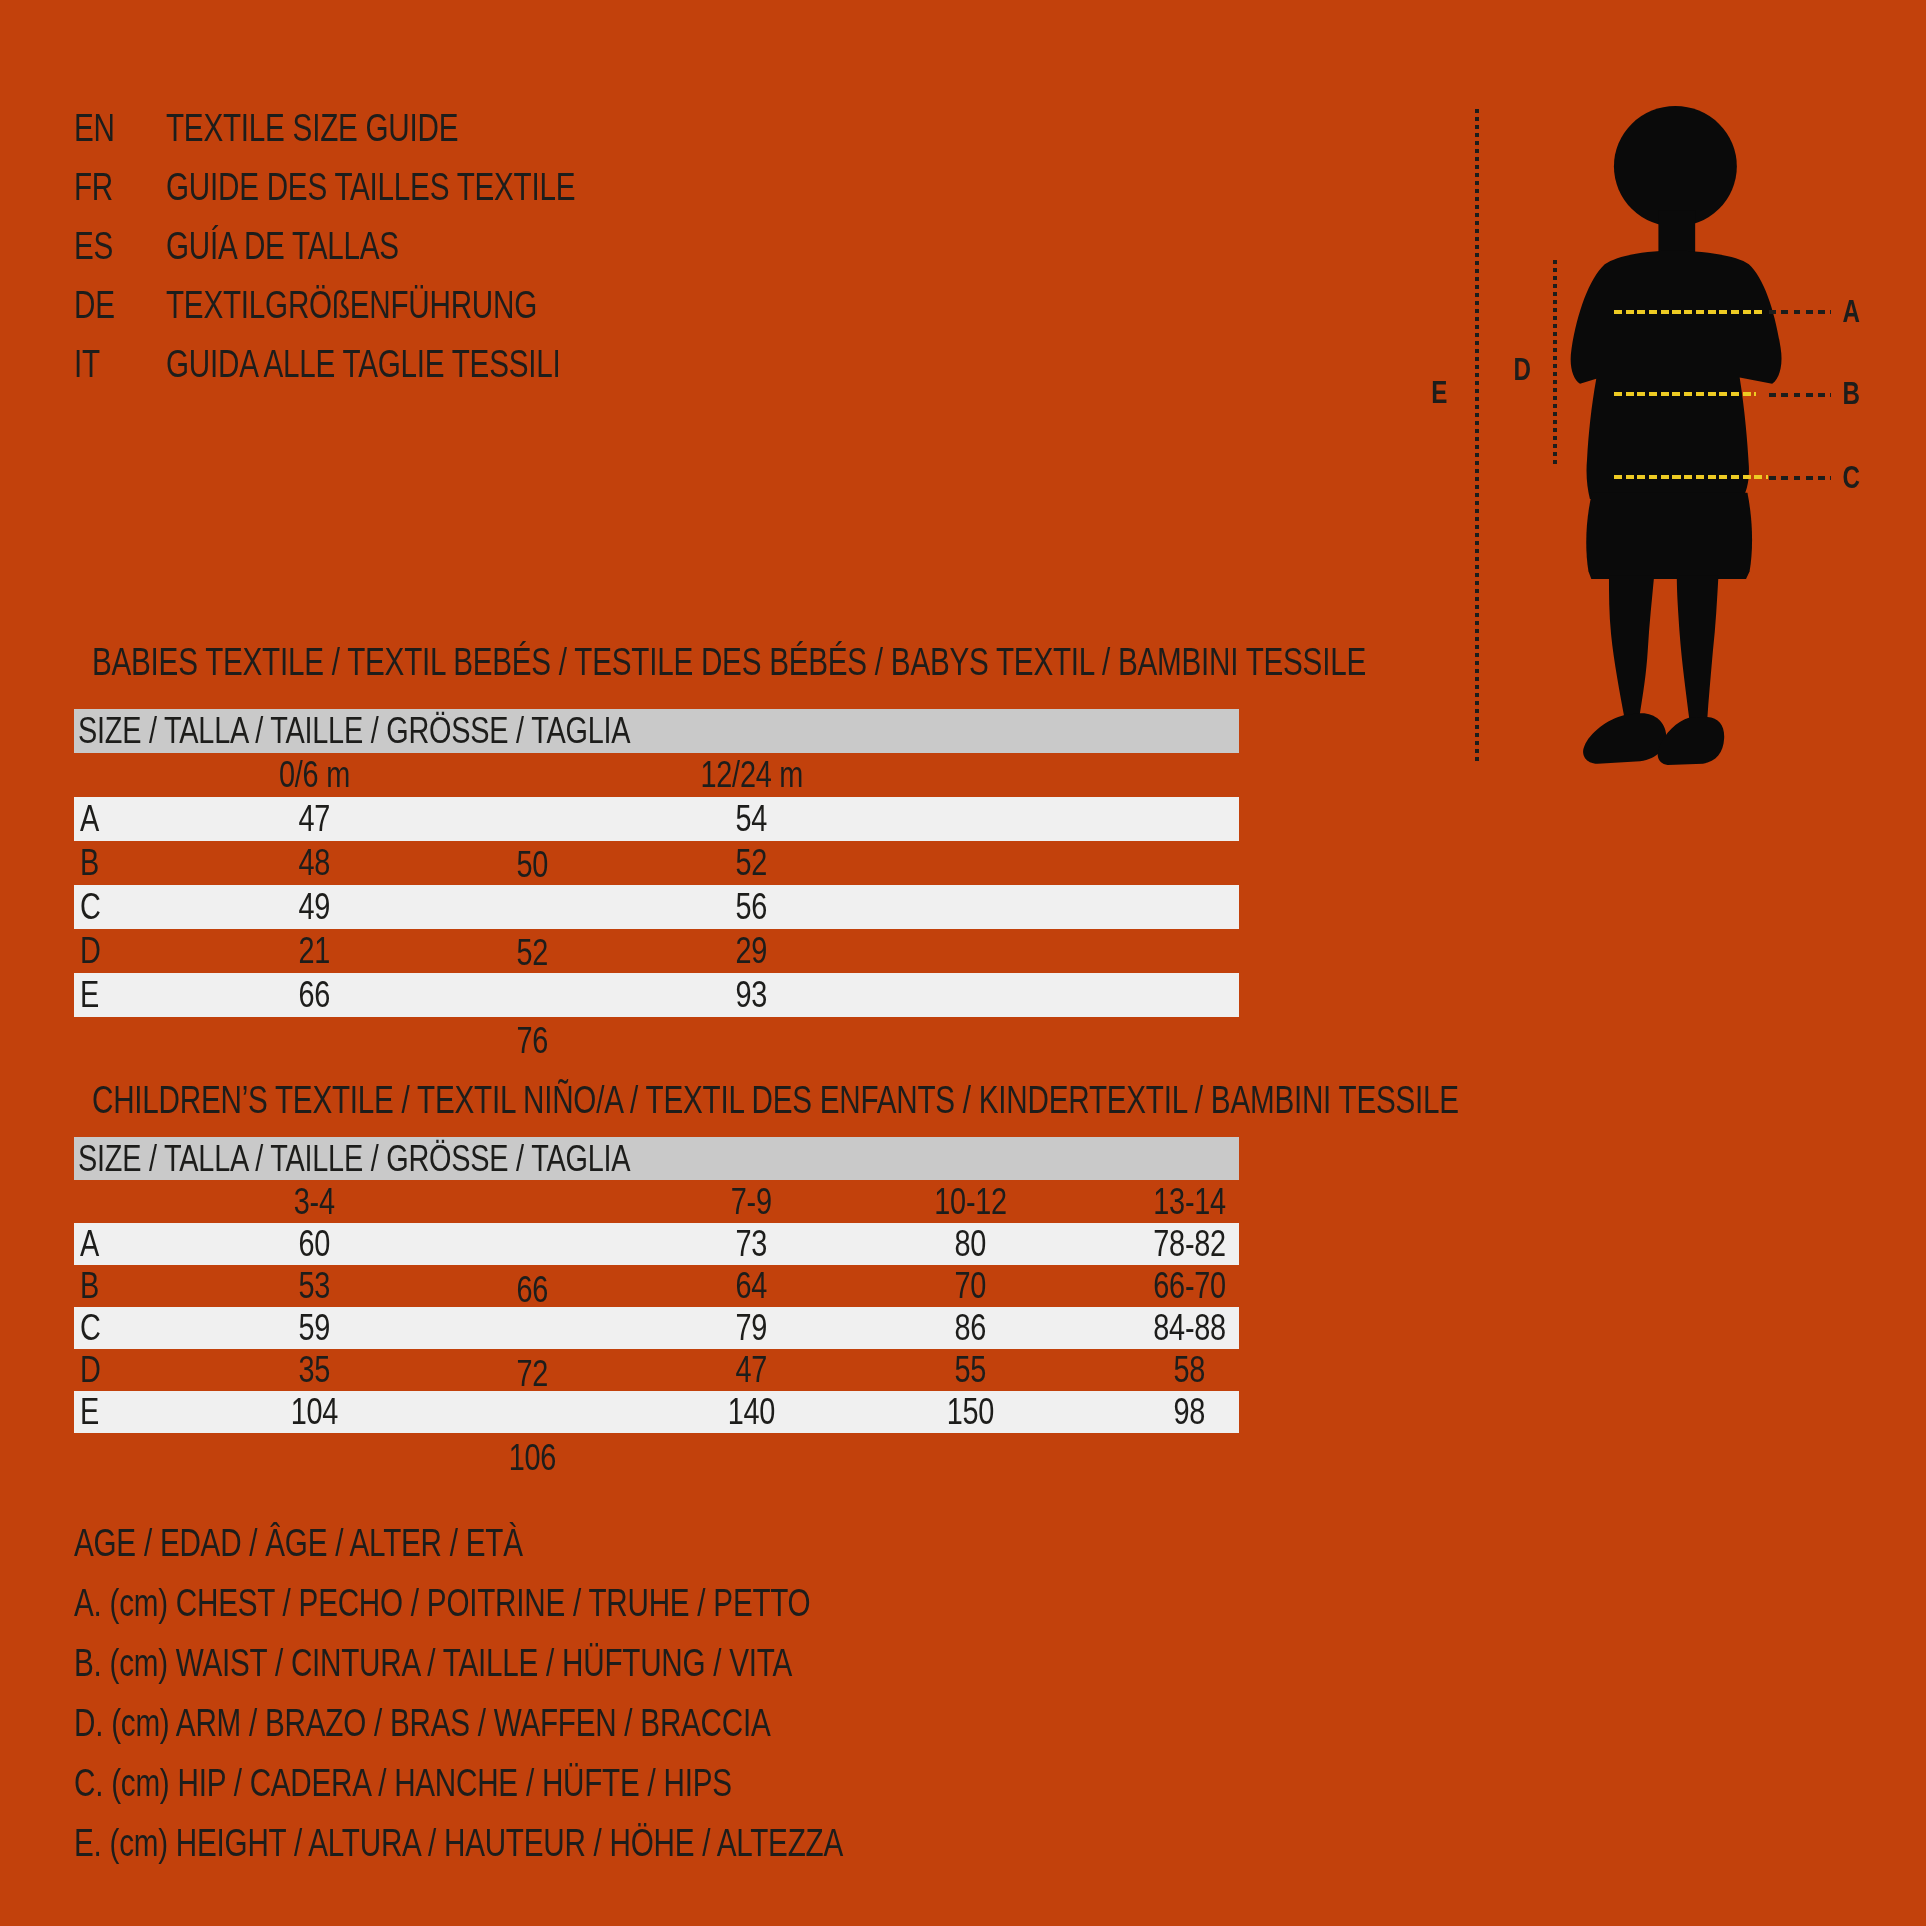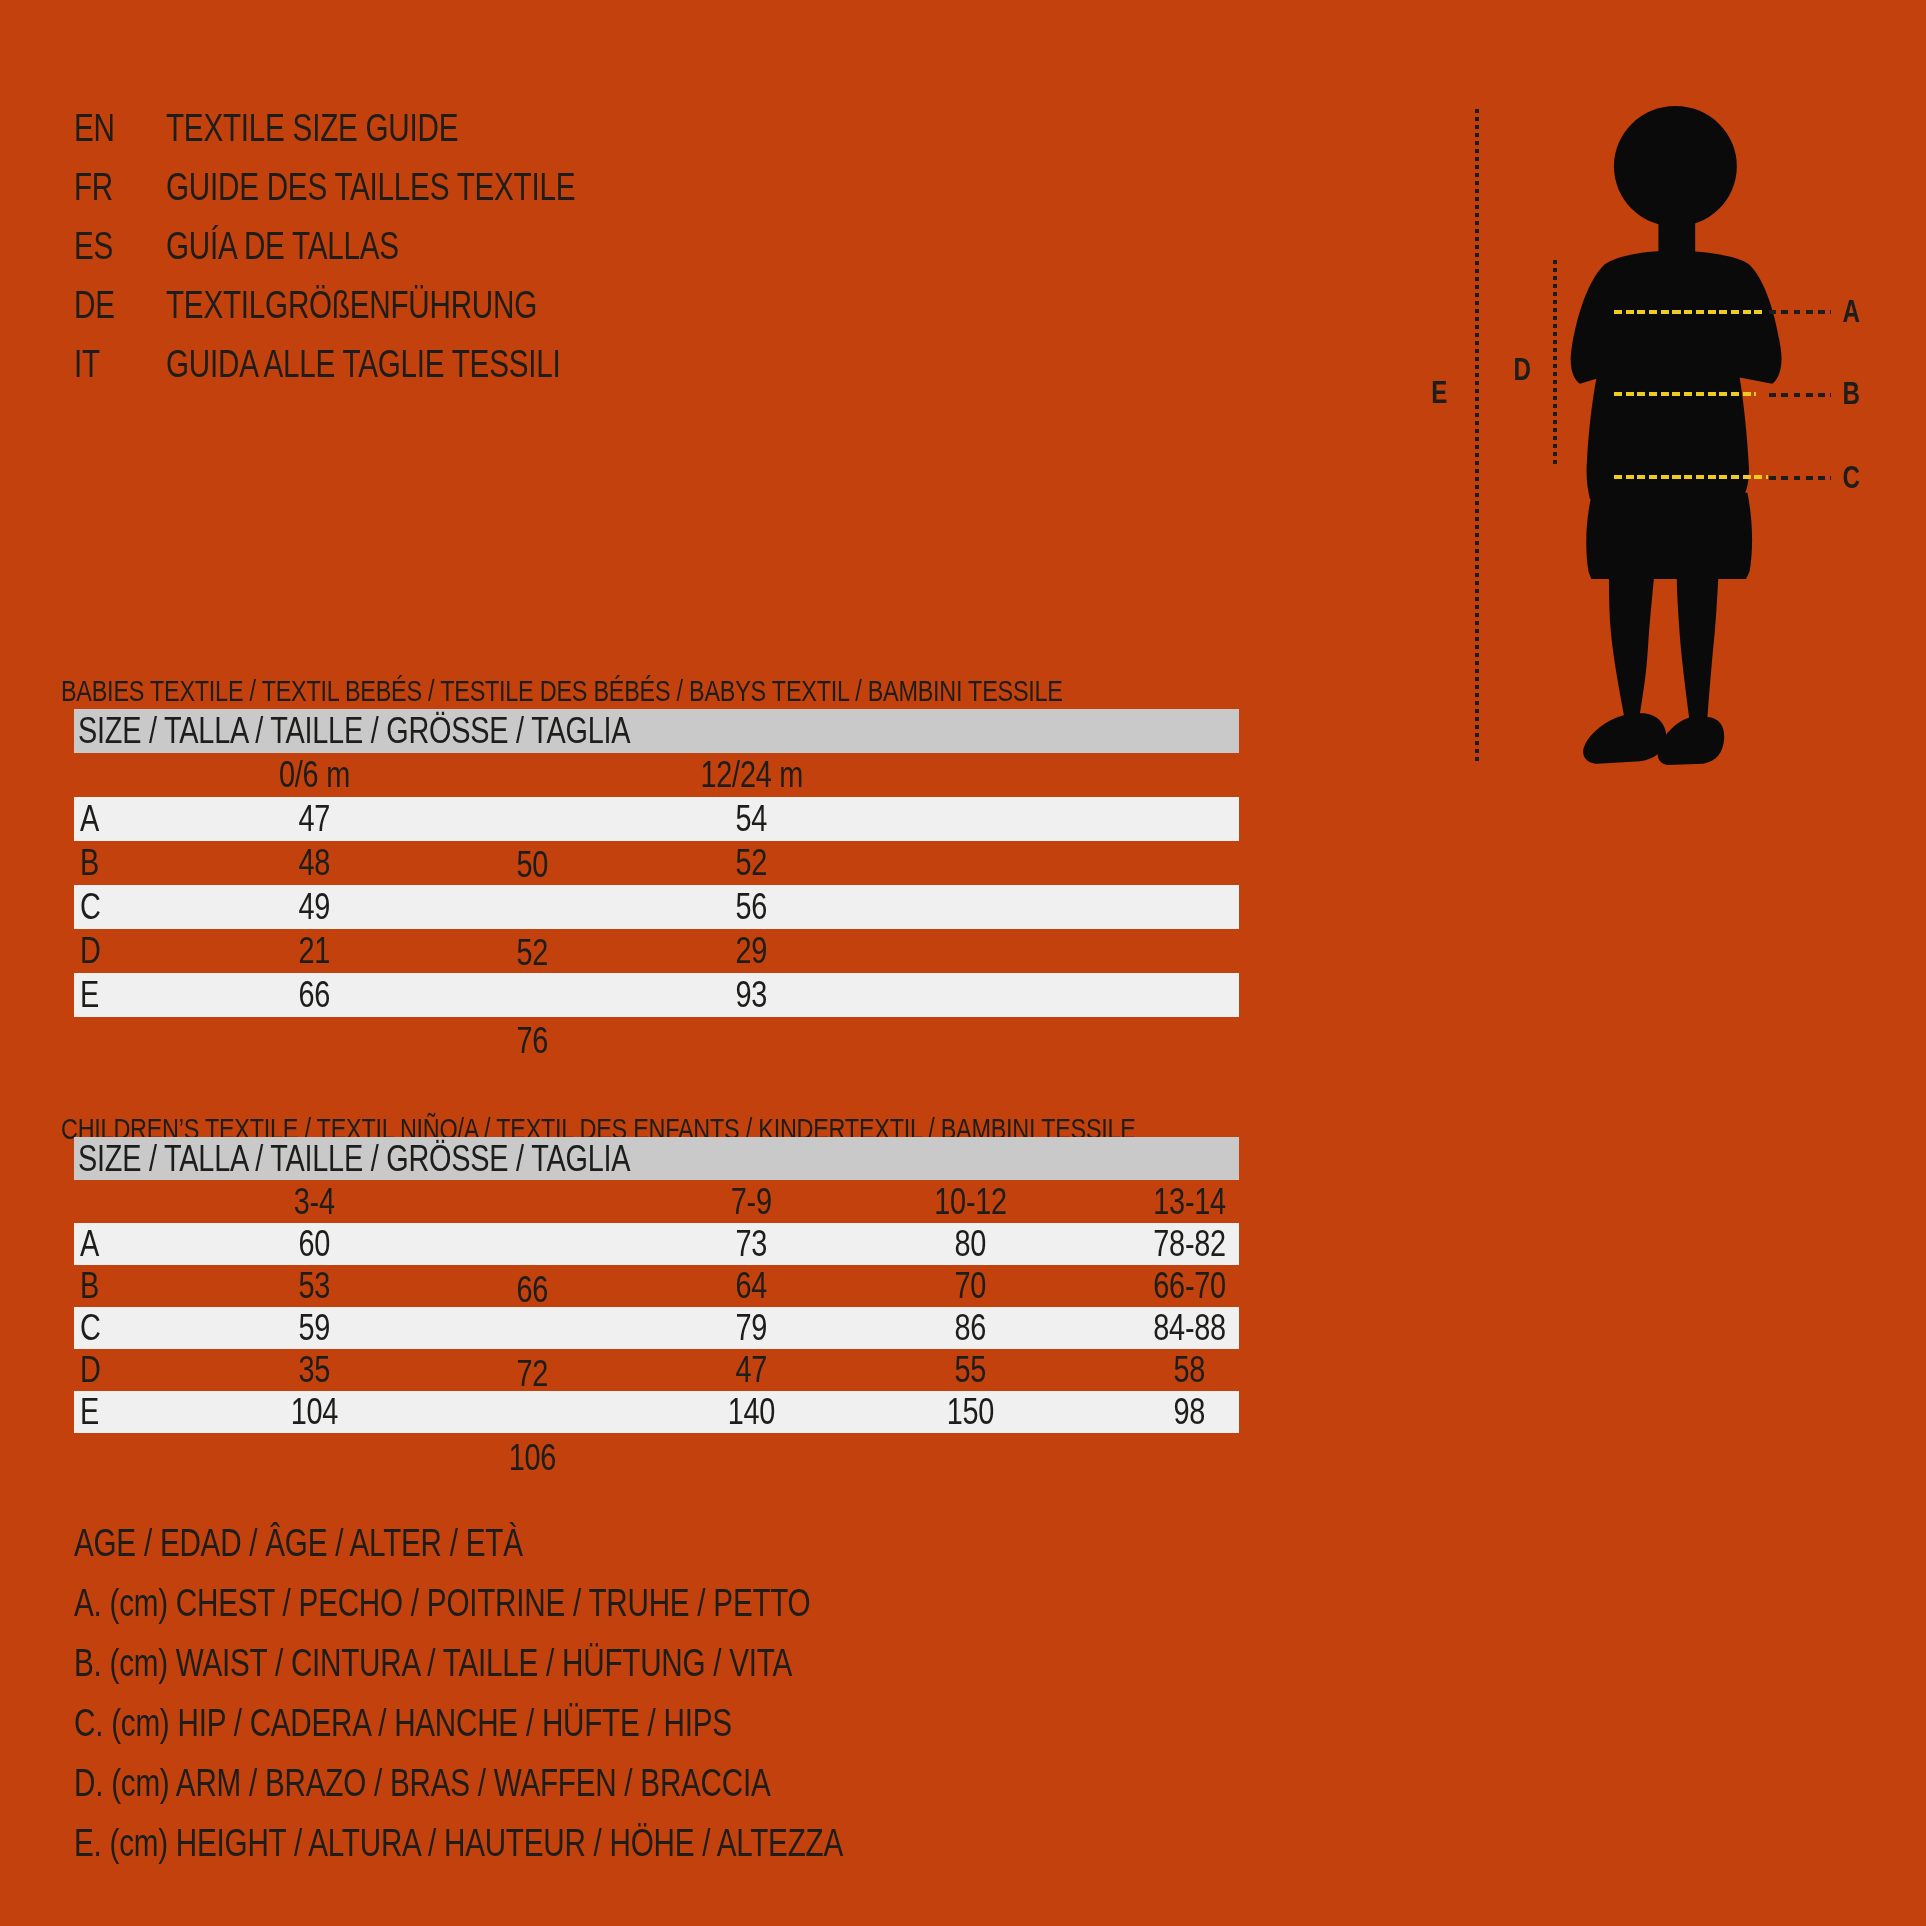--- a/index.html
+++ b/index.html
@@ -16,21 +16,21 @@
   .cx,.cxc{display:inline-block;transform:scaleX(0.78);white-space:nowrap;}
   .cx{transform-origin:0 50%;}
   .cxc{transform-origin:50% 50%;}
 
   
   .lang-block{position:absolute;left:74px;top:99px;font-size:38px;}
   .lang-row{height:59px;line-height:59px;}
   .lang-code{display:inline-block;width:92px;vertical-align:top;}
 
   
-  .section-title{position:absolute;left:61px;font-size:30px;height:41px;line-height:41px;margin-top:28px;}
+  .section-title{position:absolute;left:92px;font-size:38px;height:41px;line-height:41px;}
   .st-babies{top:642px;}
   .st-children{top:1080px;}
 
   
   .sizetable{position:absolute;left:74px;width:1165px;font-size:37px;}
   .t-babies{top:709px;}
   .t-children{top:1137px;}
   .bar{background:#c9c9c9;padding-left:4px;box-sizing:border-box;}
   .t-babies .bar,.t-babies .thead,.t-babies .trow{height:44px;line-height:44px;}
   .t-children .bar,.t-children .thead{height:43px;line-height:43px;}
@@ -199,19 +199,19 @@
       <span class="cell col3"><span class="cxc">140</span></span>
       <span class="cell col4"><span class="cxc">150</span></span>
       <span class="cell col5"><span class="cxc">98</span></span>
     </div>
   </div>
 
   <div class="legend">
     <div class="legend-line"><span class="cx">AGE / EDAD / ÂGE / ALTER / ETÀ</span></div>
     <div class="legend-line"><span class="cx">A. (cm) CHEST / PECHO / POITRINE / TRUHE / PETTO</span></div>
     <div class="legend-line"><span class="cx">B. (cm) WAIST / CINTURA / TAILLE / HÜFTUNG / VITA</span></div>
+    <div class="legend-line"><span class="cx">D. (cm) ARM / BRAZO / BRAS / WAFFEN / BRACCIA</span></div>
     <div class="legend-line"><span class="cx">C. (cm) HIP / CADERA / HANCHE / HÜFTE / HIPS</span></div>
-    <div class="legend-line"><span class="cx">D. (cm) ARM / BRAZO / BRAS / WAFFEN / BRACCIA</span></div>
     <div class="legend-line"><span class="cx">E. (cm) HEIGHT / ALTURA / HAUTEUR / HÖHE / ALTEZZA</span></div>
   </div>
 
 </div>
 
 
 </body></html>

